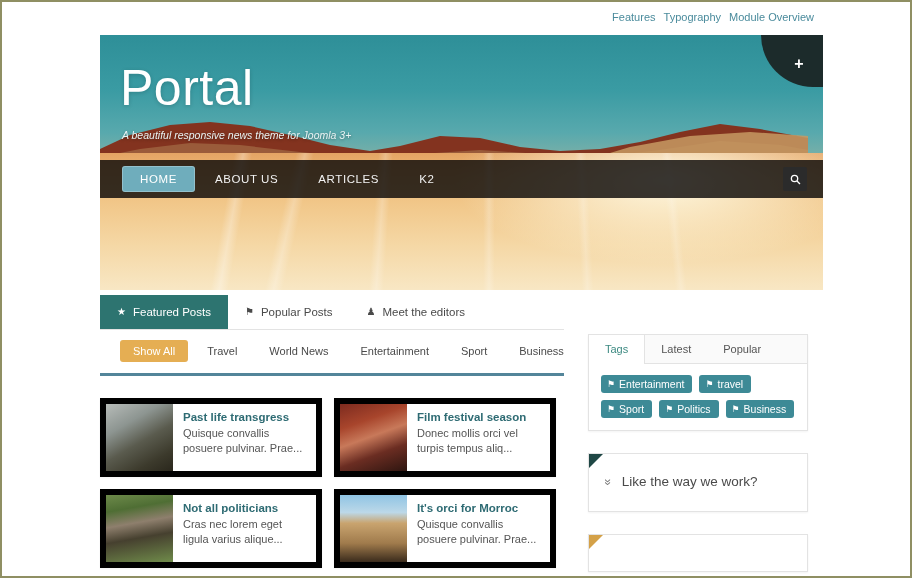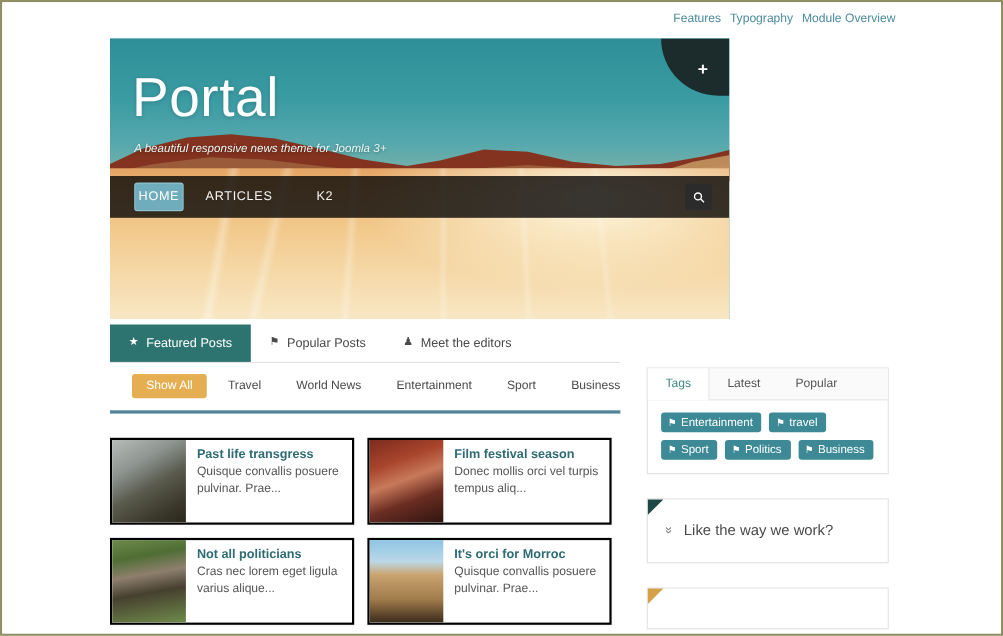--- a/index.html
+++ b/index.html
@@ -20,21 +20,21 @@
     align-items: center;
     gap: 8px;
     padding: 0 96px 0 0;
     font-size: 11px;
   }
   .topnav a { color: #4a8b9c; text-decoration: none; white-space: nowrap; }
 
   
   .hero {
     position: absolute; left: 98px; top: 33px;
-    width: 563px; height: 255px;
+    width: 723px; height: 255px;
     overflow: hidden;
     background: #2d8a93;
   }
   .hero-sky {
     position: absolute; inset: 0 0 auto 0; height: 122px;
     background: linear-gradient(180deg, #2e8f98 0%, #3a9ba3 45%, #58a9ad 80%, #7ab0a8 100%);
   }
   .hero-mtn {
     position: absolute; left: 0; right: 0; top: 70px; height: 60px;
   }
@@ -83,21 +83,21 @@
     display: flex; align-items: center;
     padding-left: 16px;
   }
   .mainnav .item {
     font-size: 11.5px; color: #f2f2f2; letter-spacing: .6px;
     padding: 0 20px; line-height: 38px; cursor: pointer; white-space: nowrap;
   }
   .mainnav .item.active {
     background: #6fadbc; color: #fff; font-weight: 500;
     height: 26px; line-height: 26px; border-radius: 3px;
-    margin-left: 6px; padding: 0 4px;
+    margin-left: 6px; padding: 0 18px;
     box-shadow: 0 0 0 1px rgba(255,255,255,.25) inset;
   }
   .search-btn {
     position: absolute; right: 16px; top: 7px;
     width: 24px; height: 24px; background: #2b2b2b;
     border-radius: 2px; display: flex; align-items: center; justify-content: center;
     cursor: pointer;
   }
   .search-btn svg { width: 11px; height: 11px; }
 
@@ -129,21 +129,21 @@
     background: #53859a;
   }
 
   
   .cards {
     position: absolute; left: 98px; top: 396px; width: 466px;
     display: flex; flex-wrap: wrap; gap: 12px 12px;
   }
   .card {
     width: 222px; height: 79px; background: #fff;
-    border: 2px solid #000000; box-shadow: 0 1px 2px rgba(0,0,0,.05);
+    border: 6px solid #000000; box-shadow: 0 1px 2px rgba(0,0,0,.05);
     display: flex; overflow: hidden;
   }
   .card .thumb { width: 67px; height: 100%; flex: none; }
   .card .body { padding: 7px 9px 0 10px; overflow: hidden; }
   .card .ttl {
     font-size: 11.5px; font-weight: 700; color: #2e6b73;
     margin-bottom: 3px; white-space: nowrap; cursor: pointer;
   }
   .card .txt { font-size: 11px; color: #555; line-height: 1.35; }
 
@@ -210,20 +210,21 @@
     </svg>
     <div class="hero-sand"></div>
 
     <div class="hero-title">Portal</div>
     <div class="hero-sub">A beautiful responsive news theme for Joomla 3+</div>
 
     <div class="plus-btn">+</div>
 
     <div class="mainnav">
       <div class="item active">HOME</div>
+      <div class="item">ABOUT US</div>
       <div class="item">ARTICLES</div>
       <div class="item">K2</div>
       <div class="search-btn">
         <svg viewBox="0 0 16 16" fill="none" stroke="#fff" stroke-width="1.9">
           <circle cx="6.6" cy="6.6" r="4.6"></circle>
             <path d="M10.2 10.2 L14.5 14.5"></path>
         </svg>
       </div>
     </div>
   </div>

